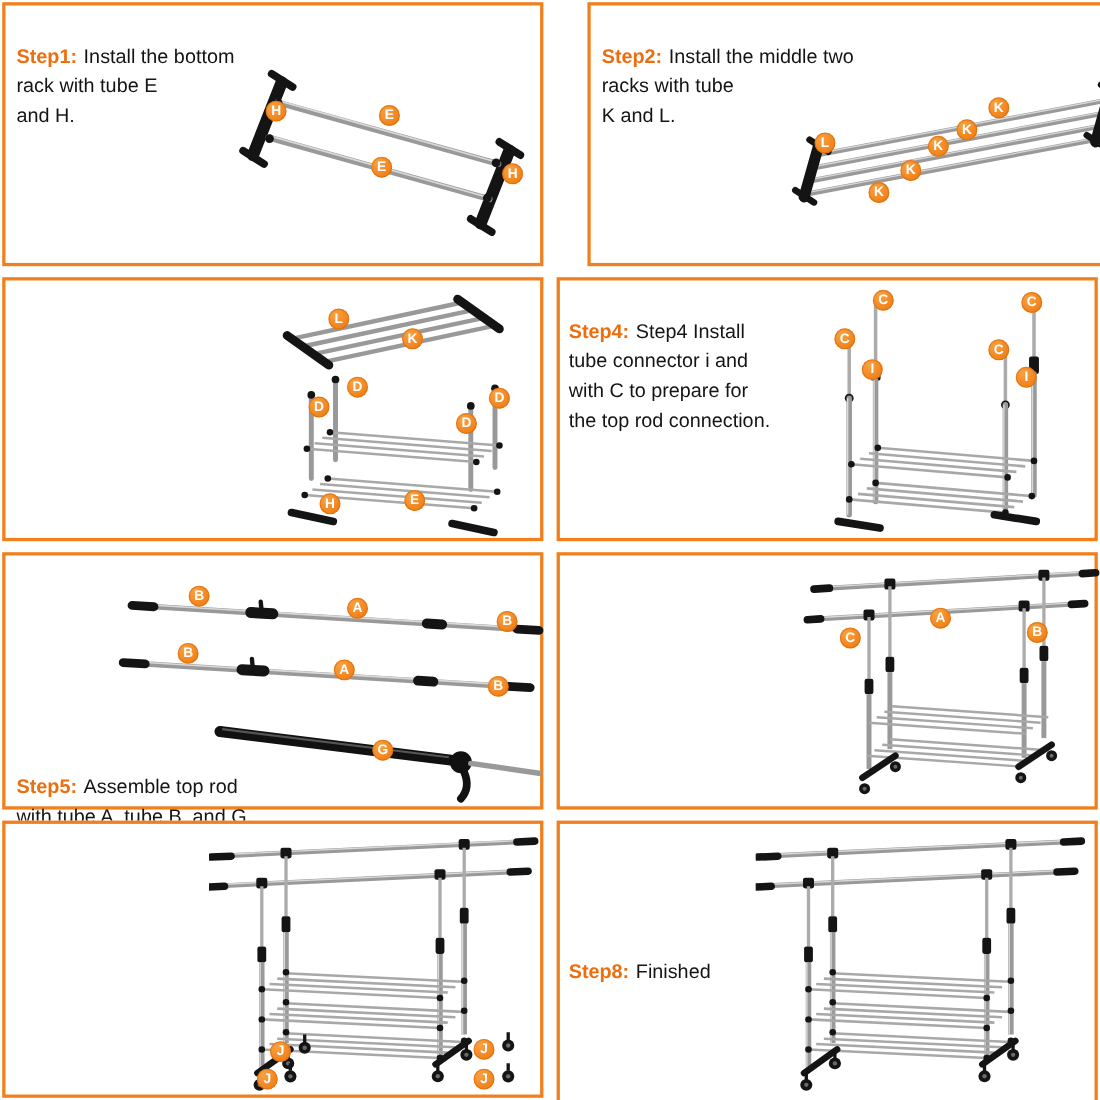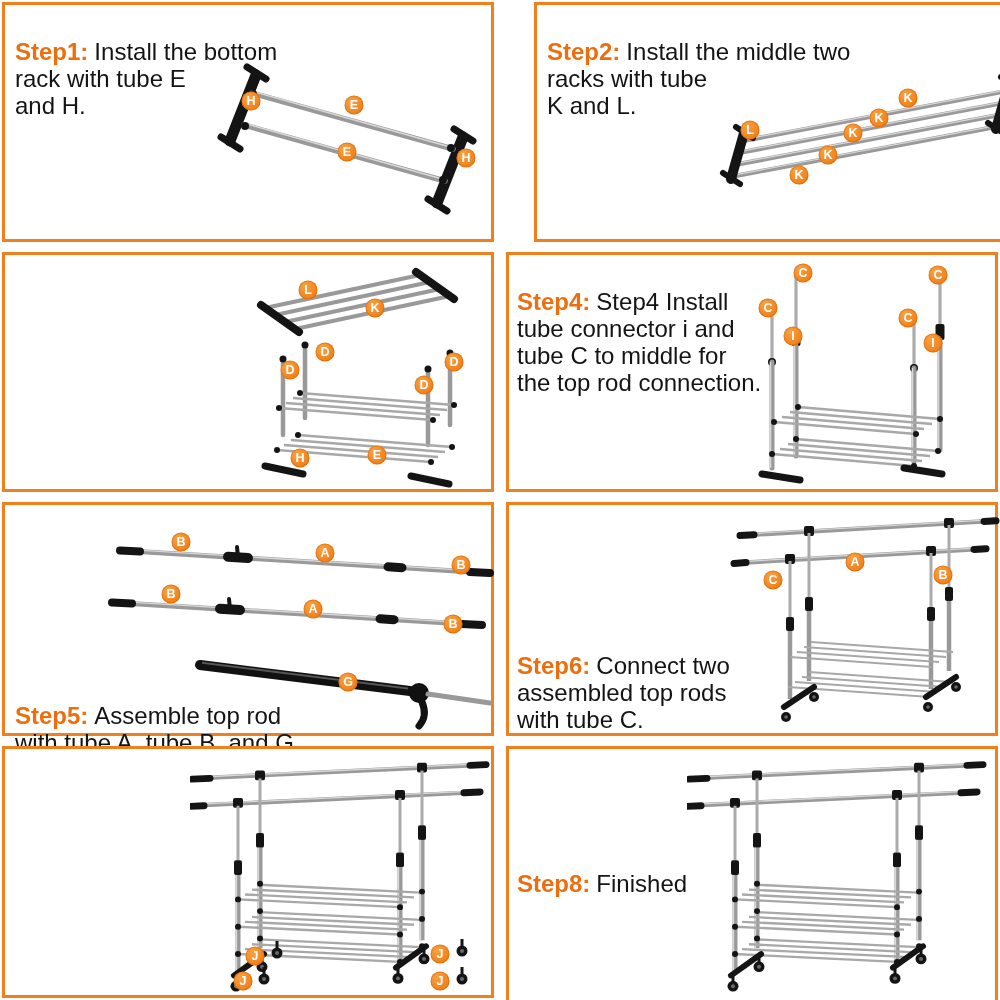--- a/index.html
+++ b/index.html
@@ -1,20 +1,20 @@
 <!DOCTYPE html>
 <html><head>
 <meta charset="utf-8">
 <style>
   * { margin:0; padding:0; box-sizing:border-box; }
   html,body { background:#ffffff; }
   body { width:1000px; height:1000px; font-family:"Liberation Sans", sans-serif; position:relative; }
   .stage { position:absolute; left:0; top:0; width:1000px; height:1000px; background:#fff; }
   .panel { position:absolute; border:3px solid #f0801e; background:#fff; }
-  .caption { position:absolute; font-size:24px; line-height:27px; color:#141414; white-space:pre-line; }
+  .caption { position:absolute; font-size:18px; line-height:27px; color:#141414; white-space:pre-line; }
   .caption .lbl { color:#ed6e0d; font-weight:bold; margin-right:6px; }
   .illus { position:absolute; }
   .illus svg { display:block; overflow:visible; }
   .badge {
     position:absolute; width:19px; height:19px; border-radius:50%;
     background:radial-gradient(circle at 35% 30%, #f9a143, #ec7408);
     color:#fff; font-size:12.5px; font-weight:bold; text-align:center; line-height:19px;
     transform:translate(-50%,-50%);
     box-shadow:inset 0 0 0 1px rgba(214,100,0,.55);
   }
@@ -252,21 +252,21 @@
     <span class="badge" style="left:449px;top:107px">D</span>
     <span class="badge" style="left:419px;top:130px">D</span>
     <span class="badge" style="left:295px;top:203px">H</span>
     <span class="badge" style="left:372px;top:200px">E</span>
   </div>
 
   <div class="panel" style="left:506px;top:252px;width:492px;height:240px">
     <div class="caption" style="left:8px;top:6px;width:245px">
       <span class="lbl">Step4:</span><span>Step4 Install
 tube connector i and
-tube C to middle for
+with C to prepare for
 the top rod connection.</span>
     </div>
     <div class="illus" style="left:245px;top:5px">
       <svg width="245" height="235" viewBox="0 0 245 235">
         <g stroke="#ababab" stroke-width="3.2" stroke-linecap="round">
           <line x1="42" y1="14" x2="42" y2="70"></line>
           <line x1="186" y1="16" x2="186" y2="64"></line>
           <line x1="18" y1="52" x2="18" y2="100"></line>
           <line x1="160" y1="60" x2="160" y2="106"></line>
         </g>
@@ -357,25 +357,20 @@
     <span class="badge" style="left:176px;top:37px">B</span>
     <span class="badge" style="left:320px;top:48px">A</span>
     <span class="badge" style="left:456px;top:60px">B</span>
     <span class="badge" style="left:166px;top:89px">B</span>
     <span class="badge" style="left:308px;top:104px">A</span>
     <span class="badge" style="left:448px;top:119px">B</span>
     <span class="badge" style="left:343px;top:177px">G</span>
   </div>
 
   <div class="panel" style="left:506px;top:502px;width:492px;height:234px">
-    <div class="caption" style="left:8px;top:120px;width:240px">
-      <span class="lbl">Step6:</span><span>Connect two
-assembled top rods
-with tube C.</span>
-    </div>
     <div class="illus" style="left:225px;top:4px">
       <svg width="265" height="228" viewBox="0 0 265 228">
         <line x1="14" y1="26" x2="256" y2="12" stroke="#999" stroke-width="4.5"></line>
         <line x1="14" y1="24.8" x2="256" y2="10.8" stroke="#d9d9d9" stroke-width="1.2"></line>
         <line x1="4" y1="54" x2="246" y2="40" stroke="#999" stroke-width="4.5"></line>
         <line x1="4" y1="52.8" x2="246" y2="38.8" stroke="#d9d9d9" stroke-width="1.2"></line>
         <g stroke="#141414" stroke-linecap="round">
           <line x1="6" y1="26.5" x2="20" y2="25.7" stroke-width="7"></line>
           <line x1="250" y1="12.4" x2="262" y2="11.7" stroke-width="7"></line>
           <line x1="0" y1="54.4" x2="12" y2="53.6" stroke-width="7"></line>

